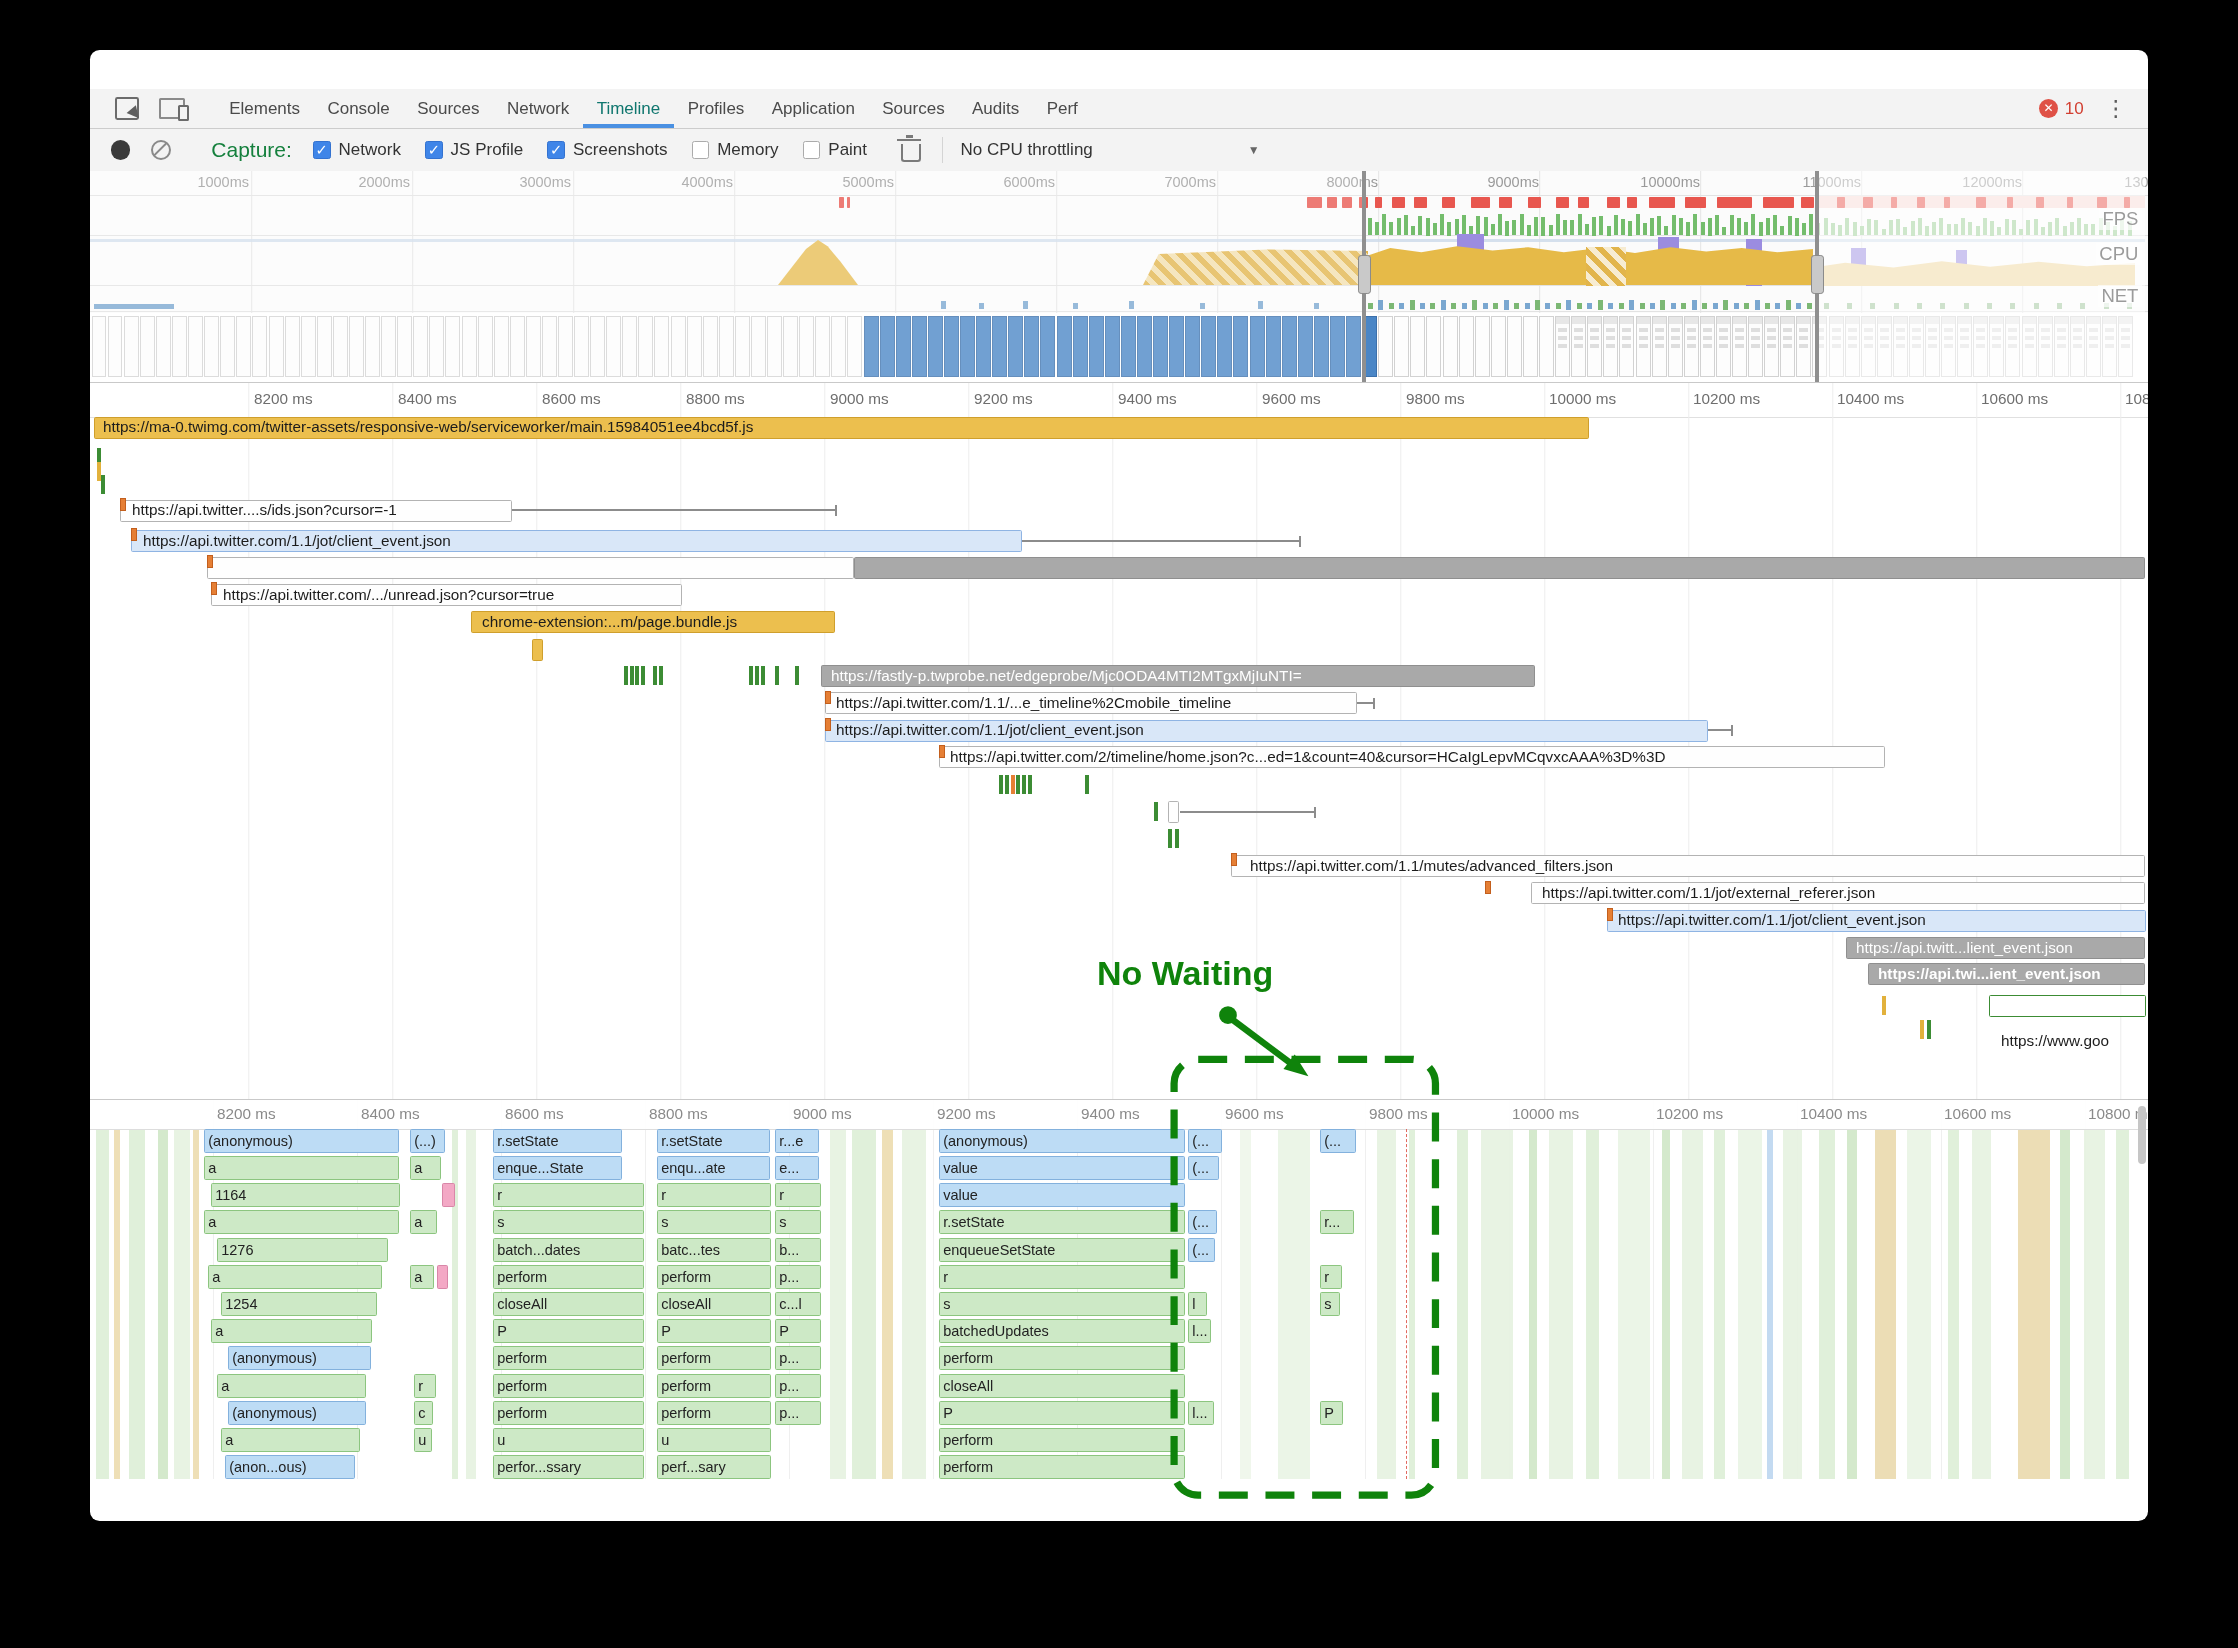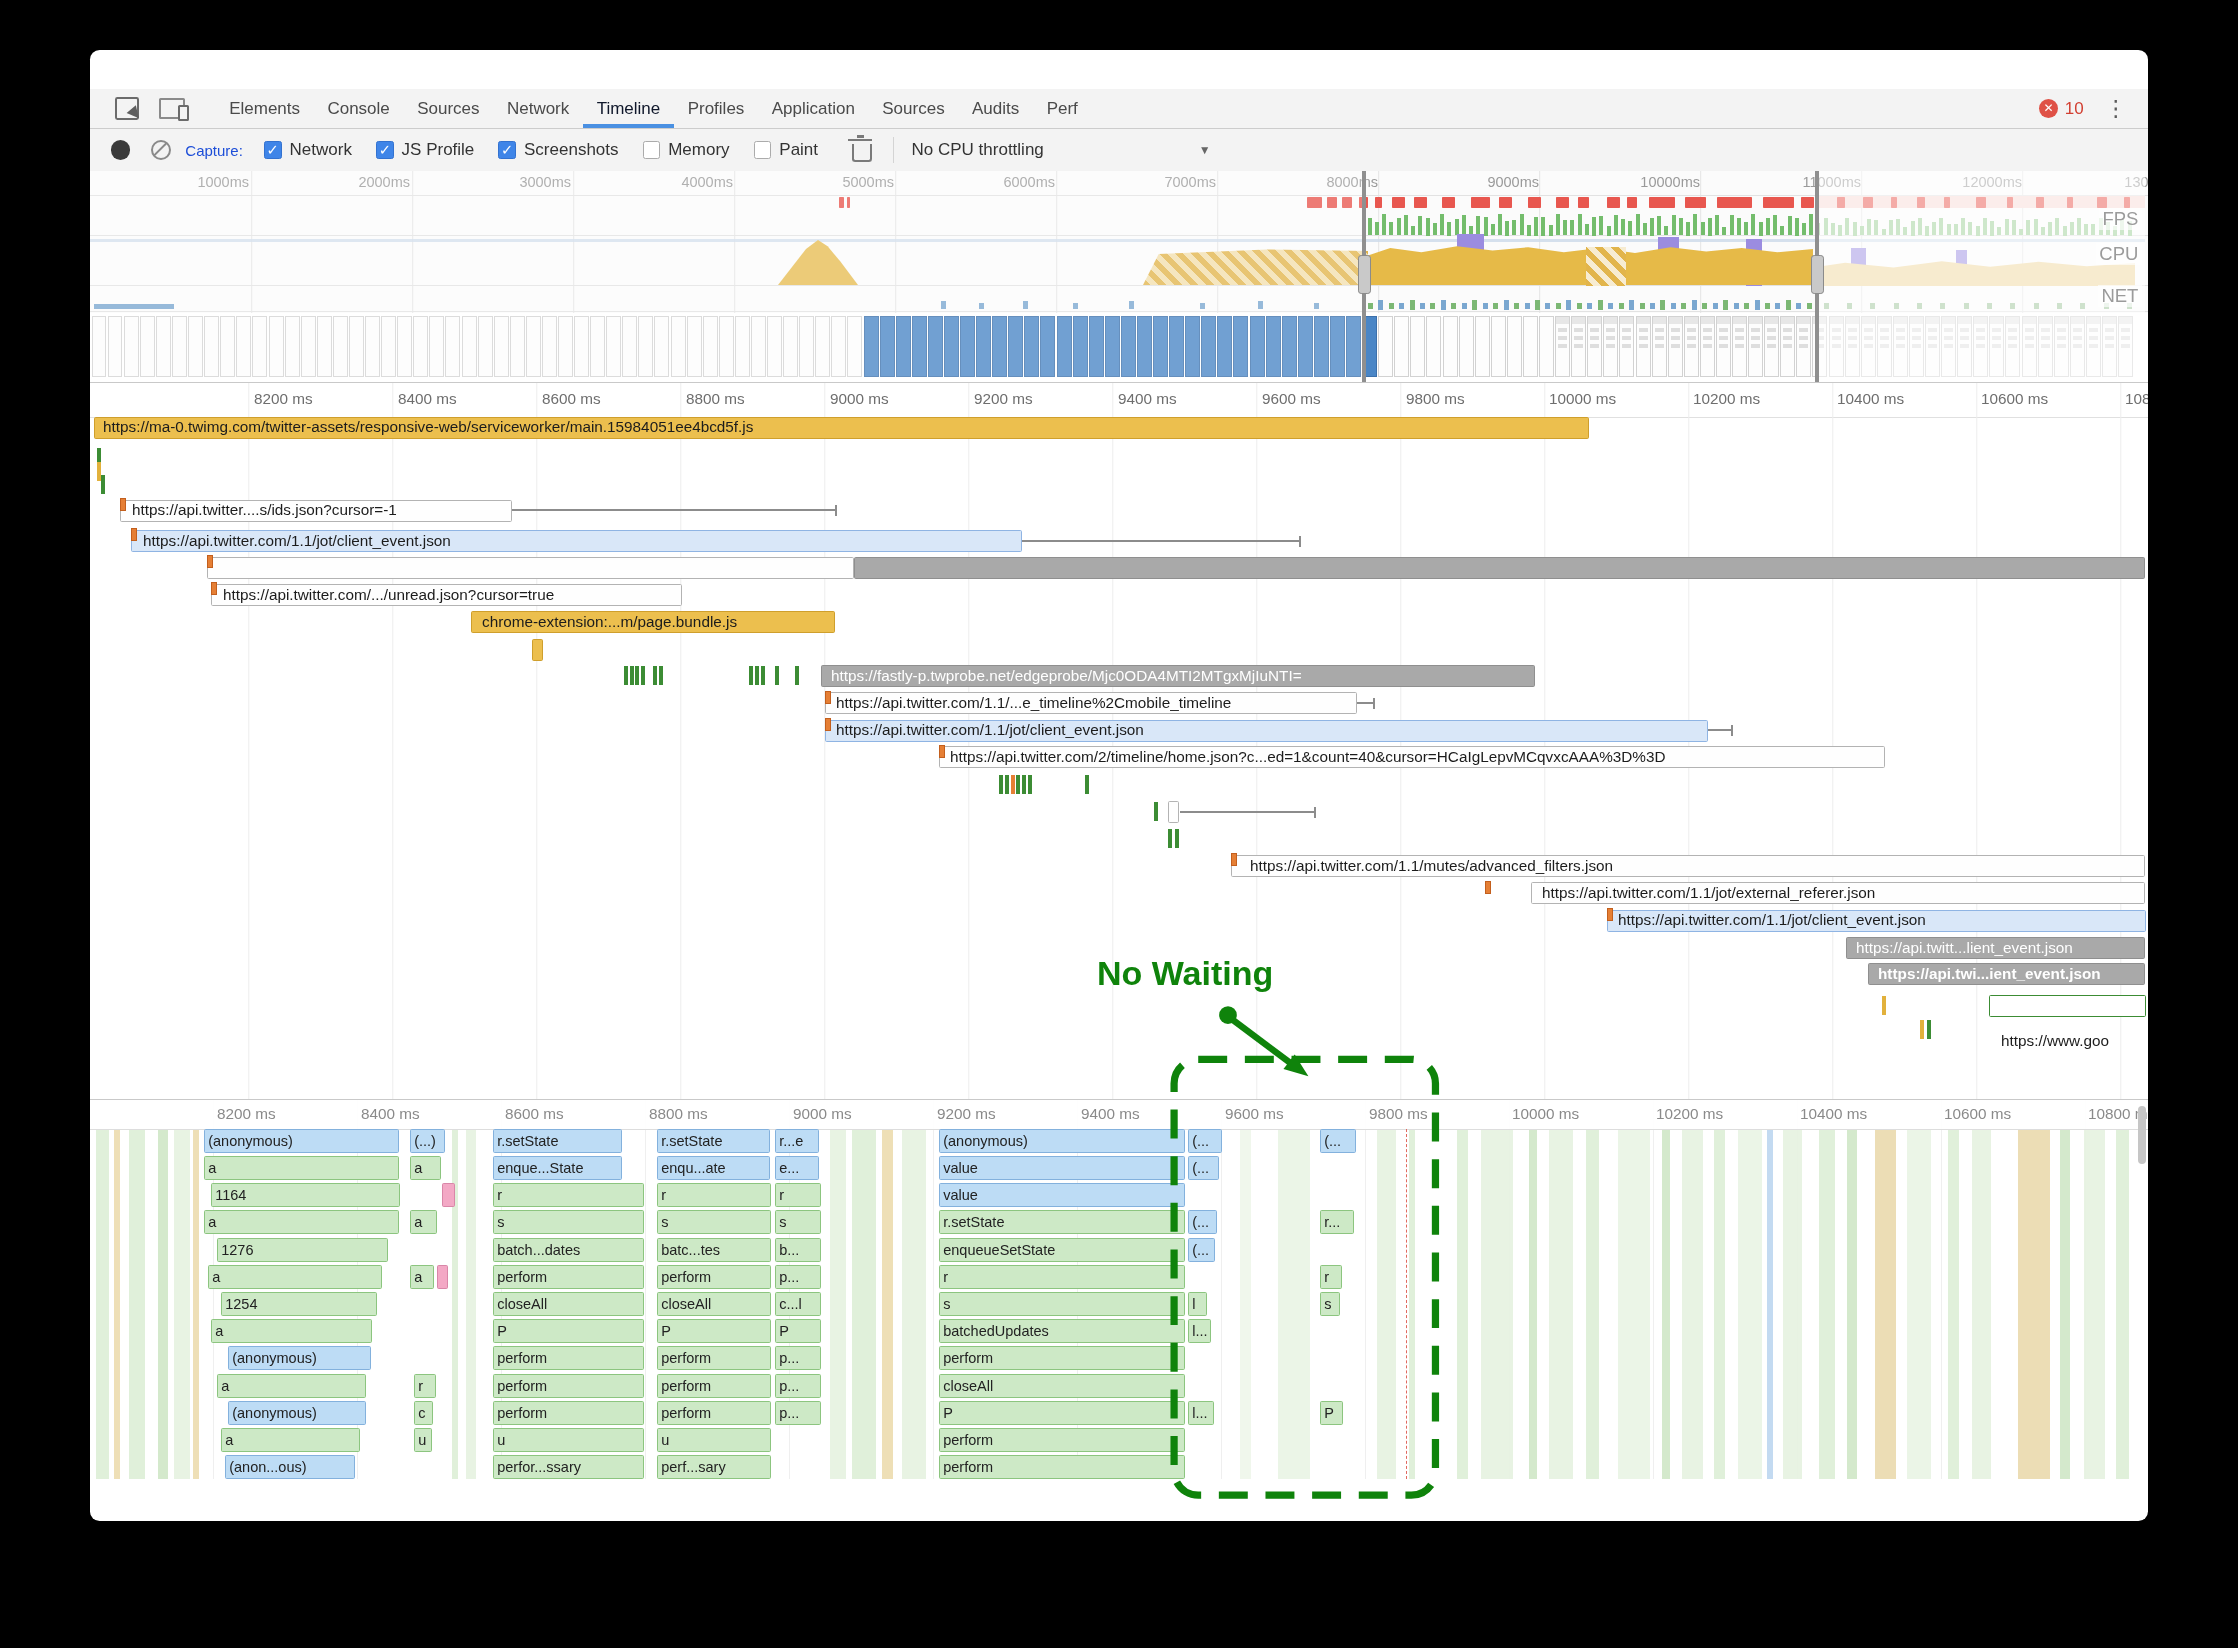--- a/index.html
+++ b/index.html
@@ -21,34 +21,34 @@
           border-bottom:0.8px solid #ccc;display:flex;align-items:center;padding:0 14.5px;box-sizing:border-box;}
   .icon-btn{display:inline-flex;align-items:center;justify-content:center;width:45px;height:37px;}
   .inspect{width:19.3px;height:19.3px;border:2.4px solid#6b6b6b;border-radius:2.4px;position:relative;}
   .inspect::after{content:"";position:absolute;right:-6.4px;bottom:-6.4px;width:0;height:0;
                   border:6.4px solid transparent;border-top:12px solid #5f5f5f;transform:rotate(-40deg);}
   .device{width:22.5px;height:17.7px;border:2.4px solid #8a8a8a;border-radius:1.6px;position:relative;}
   .device::after{content:"";position:absolute;right:-5.6px;bottom:-4px;width:7.2px;height:12px;background:#f3f3f3;
                  border:2.4px solid #6b6b6b;border-radius:1.6px;}
   .tabs{display:flex;height:100%;align-items:stretch;margin-left:21px;}
   .tab{display:flex;align-items:center;padding:0 13.7px;font-size:17px;color:#4a4a4a;cursor:default;}
-  .tab.active{color:#0f172a;box-shadow:inset 0 -4px 0 #4a90e2;}
+  .tab.active{color:#0f766e;box-shadow:inset 0 -4px 0 #4a90e2;}
   .tab-right{margin-left:auto;display:flex;align-items:center;gap:21px;padding-right:6.4px;}
   .err{display:flex;align-items:center;gap:6.4px;}
   .err-ic{width:19.3px;height:19.3px;border-radius:50%;background:#df5146;color:#fff;font-size:12px;
           display:flex;align-items:center;justify-content:center;}
   .err-n{color:#d23f31;font-size:17px;}
   .kebab{font-size:22.5px;color:#5a5a5a;}
   
   .toolbar{position:absolute;left:0;top:79px;width:100%;height:43px;background:#f3f3f3;
            border-bottom:0.8px solid #ccc;display:flex;align-items:center;padding:0 21px;box-sizing:border-box;}
   .record{width:19.3px;height:19.3px;border-radius:50%;background:#3a3a3a;flex:none;}
   .block{width:16px;height:16px;border:2.4px solid #8a8a8a;border-radius:50%;position:relative;margin-left:21px;flex:none;}
   .block::after{content:"";position:absolute;left:-2.4px;top:6.4px;width:19.3px;height:2.4px;background:#8a8a8a;transform:rotate(-45deg);}
-  .cap-label{margin-left:14px;font-size:15px;color:#1d4ed8;}
+  .cap-label{margin-left:40px;font-size:21px;color:#15803d;}
   .captures{display:flex;align-items:center;gap:24px;margin-left:21px;}
   .capture{display:flex;align-items:center;gap:8px;}
   .cb{width:17.7px;height:17.7px;border:1.6px solid #ababab;border-radius:2.4px;background:#fff;color:#fff;
       font-size:14.5px;line-height:17px;text-align:center;box-sizing:border-box;}
   .cb.on{background:#3f85e8;border-color:#3372d0;}
   .cb-label{font-size:17px;color:#333;}
   .trash-wrap{margin-left:34px;display:inline-flex;}
   .trash{width:16px;height:16px;border:2.4px solid #7a7a7a;border-top:none;border-radius:0 0 3.2px 3.2px;position:relative;margin-top:6.4px;}
   .trash::before{content:"";position:absolute;top:-5.6px;left:-5.6px;width:24px;height:2.4px;background:#7a7a7a;}
   .trash::after{content:"";position:absolute;top:-9.6px;left:3.2px;width:7.2px;height:3.2px;background:#7a7a7a;}

